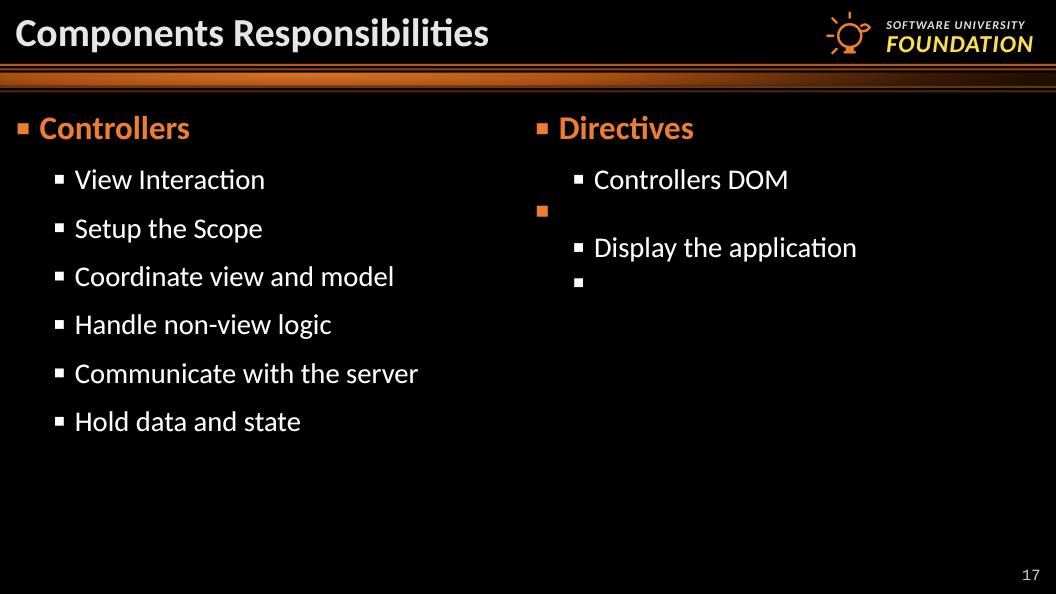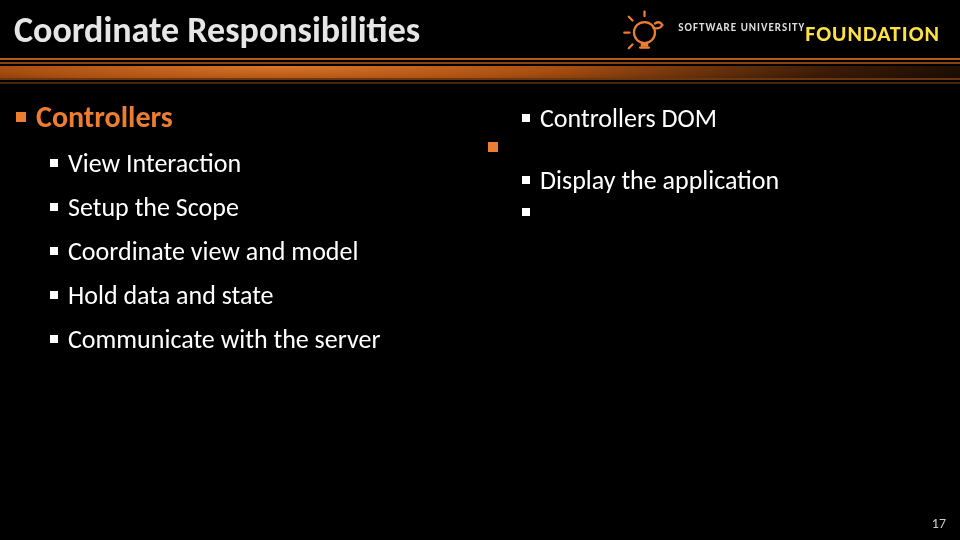--- a/index.html
+++ b/index.html
@@ -53,24 +53,25 @@
     align-items: center;
     gap: 8px;
     z-index: 2;
   }
   .logo-bulb {
     width: 48px;
     height: 48px;
   }
   .logo-text {
     display: flex;
-    flex-direction: row;
+    flex-direction: column;
     line-height: 1.05;
     font-family: "Segoe UI", Calibri, sans-serif;
     letter-spacing: 1px;
+    font-style: italic;
   }
   .logo-text .t1 { font-size: 11px; font-weight:700; color:#ddd;}
   .logo-text .t2 { font-size: 22px; font-weight:700; color:#fde047;}
 
   .content {
     position: absolute;
     top: 96px;
     left: 0;
     width: 960px;
     display: flex;
@@ -115,36 +116,37 @@
     margin-right: 10px;
     flex: none;
   }
 
   .pagenum {
     position: absolute;
     bottom: 8px;
     right: 14px;
     font-size: 14px;
     color: #ccc;
+    font-family: Liberation Mono, monospace;
   }
 </style>
 </head>
 <body>
 
 <div class="slide">
 
   <div class="band">
     <div class="line1"></div>
       <div class="line2"></div>
       <div class="line3"></div>
       <div class="line4"></div>
       <div class="line5"></div>
   </div>
 
-  <div class="title">Coordinate Responsibilities</div>
+  <div class="title">Components Responsibilities</div>
 
   <div class="logo">
     <svg class="logo-bulb" viewBox="0 0 64 64">
       <circle cx="30" cy="30" r="14" fill="none" stroke="#ed7d31" stroke-width="3"></circle>
       <path d="M25 44 h10 v5 h-10z" fill="#ed7d31"></path>
       <path d="M24 50 h12" stroke="#ed7d31" stroke-width="3" stroke-linecap="round"></path>
       <path d="M44 18 q6 -4 10 2 q-4 6 -12 4" fill="none" stroke="#ed7d31" stroke-width="3" stroke-linecap="round"></path>
       <line x1="30" y1="8" x2="30" y2="2" stroke="#ed7d31" stroke-width="3" stroke-linecap="round"></line>
       <line x1="14" y1="14" x2="9" y2="9" stroke="#ed7d31" stroke-width="3" stroke-linecap="round"></line>
       <line x1="10" y1="30" x2="3" y2="30" stroke="#ed7d31" stroke-width="3" stroke-linecap="round"></line>
@@ -169,28 +171,36 @@
         <li class="lvl2">
           <span class="bullet"></span>
           <span>Setup the Scope</span>
         </li>
         <li class="lvl2">
           <span class="bullet"></span>
           <span>Coordinate view and model</span>
         </li>
         <li class="lvl2">
           <span class="bullet"></span>
+          <span>Handle non-view logic</span>
+        </li>
+        <li class="lvl2">
+          <span class="bullet"></span>
+          <span>Communicate with the server</span>
+        </li>
+        <li class="lvl2">
+          <span class="bullet"></span>
           <span>Hold data and state</span>
-        </li>
-        <li class="lvl2">
-          <span class="bullet"></span>
-          <span>Communicate with the server</span>
         </li>
       </ul>
     <ul class="col right">
+        <li class="lvl1">
+          <span class="bullet"></span>
+          <span>Directives</span>
+        </li>
         <li class="lvl2">
           <span class="bullet"></span>
           <span>Controllers DOM</span>
         </li>
         <li class="lvl1">
           <span class="bullet"></span>
         </li>
         <li class="lvl2">
           <span class="bullet"></span>
           <span>Display the application</span>

